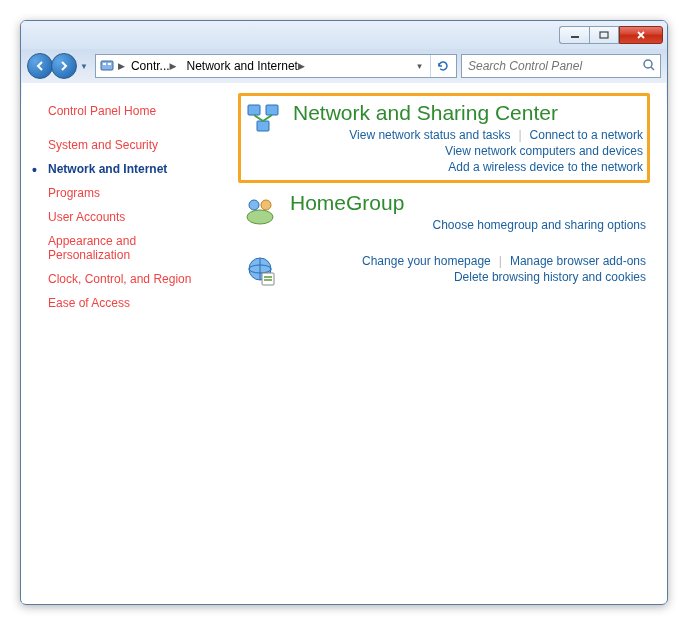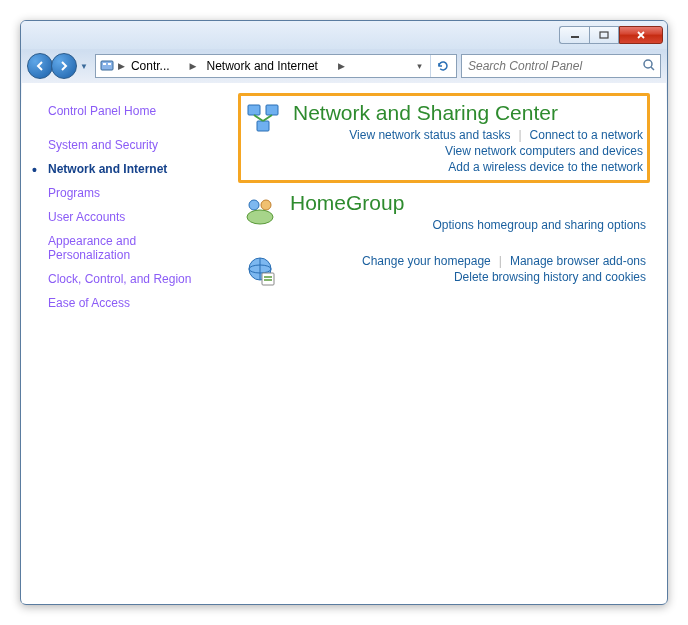--- a/index.html
+++ b/index.html
@@ -76,21 +76,21 @@
     padding: 0 2px;
     gap: 2px;
   }
   .addr-icon {
     width: 18px; height: 18px;
     display: flex; align-items: center; justify-content: center;
   }
   .crumb {
     padding: 0 4px;
     display: flex; align-items: center;
-    gap: 20px;
+    gap: 0;
     height: 22px;
   }
   .crumb-arrow { color: #555; font-size: 9px; }
   .addr-drop {
     width: 18px; height: 22px;
     border-left: 1px solid transparent;
     display: flex; align-items: center; justify-content: center;
     color: #555; font-size: 9px;
   }
   .refresh-btn {
@@ -117,21 +117,21 @@
     position: absolute;
     top: 62px; left: 1px; right: 1px; bottom: 1px;
     background: #fff;
   }
   .sidebar {
     width: 200px;
     padding: 16px 10px 10px 22px;
     background: #fff;
   }
   .sidebar-item {
-    color: #8b5cf6;
+    color: #ef4444;
     padding: 5px 4px;
     cursor: pointer;
     display: block;
   }
   .sidebar-item.current {
     color: #15428b;
     font-weight: bold;
     position: relative;
   }
   .sidebar-item.current::before {
@@ -299,21 +299,21 @@
         </div>
         <div class="category">
           <div class="cat-icon"><svg width="36" height="36" viewBox="0 0 36 36">
               <circle cx="12" cy="14" r="5" fill="#7db8f0" stroke="#2a6fb5"></circle>
               <circle cx="24" cy="14" r="5" fill="#f0c070" stroke="#c08030"></circle>
               <ellipse cx="18" cy="26" rx="13" ry="7" fill="#a7d48a" stroke="#5a9a3a"></ellipse>
             </svg></div>
           <div class="cat-body">
             <div class="cat-title">HomeGroup</div>
             <div class="cat-links">
-              <span class="task-link">Options homegroup and sharing options</span>
+              <span class="task-link">Choose homegroup and sharing options</span>
             </div>
           </div>
         </div>
         <div class="category">
           <div class="cat-icon"><svg width="36" height="36" viewBox="0 0 36 36">
               <circle cx="18" cy="16" r="11" fill="#7db8f0" stroke="#2a6fb5"></circle>
               <ellipse cx="18" cy="16" rx="11" ry="4" fill="none" stroke="#2a6fb5"></ellipse>
               <path d="M18 5 L18 27" stroke="#2a6fb5"></path>
               <rect x="20" y="20" width="12" height="12" rx="1" fill="#fff" stroke="#888"></rect>
               <path d="M22 24 L30 24 M22 27 L30 27" stroke="#5a9a3a" stroke-width="1.5"></path>

